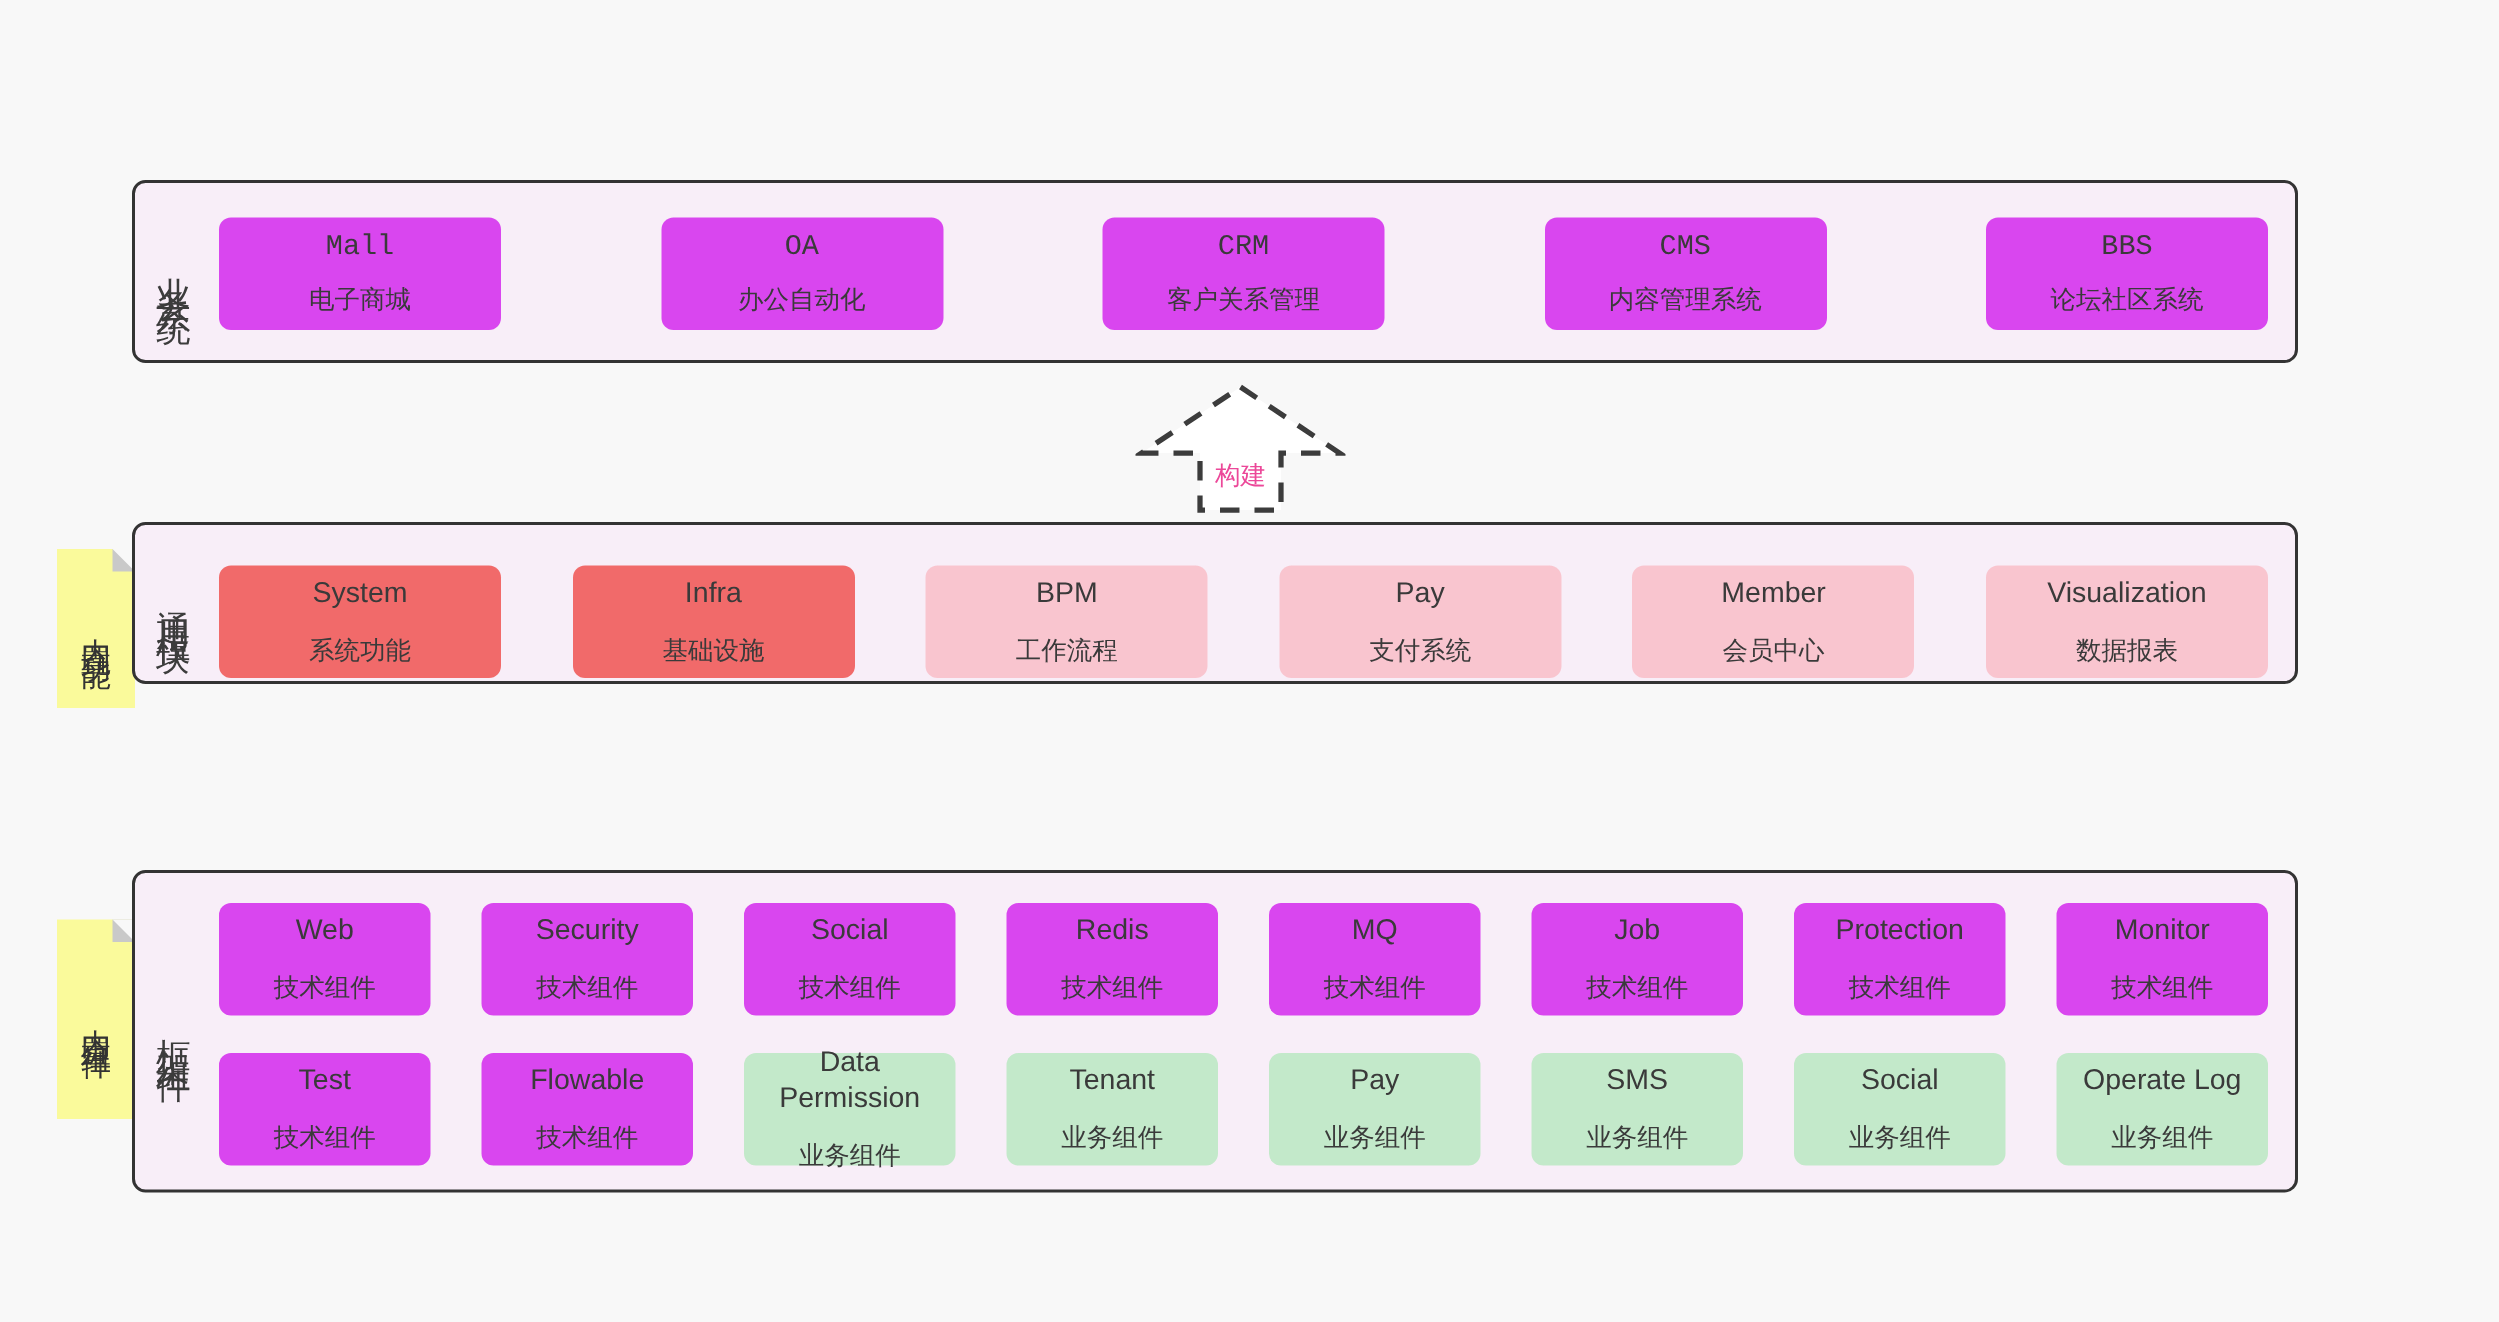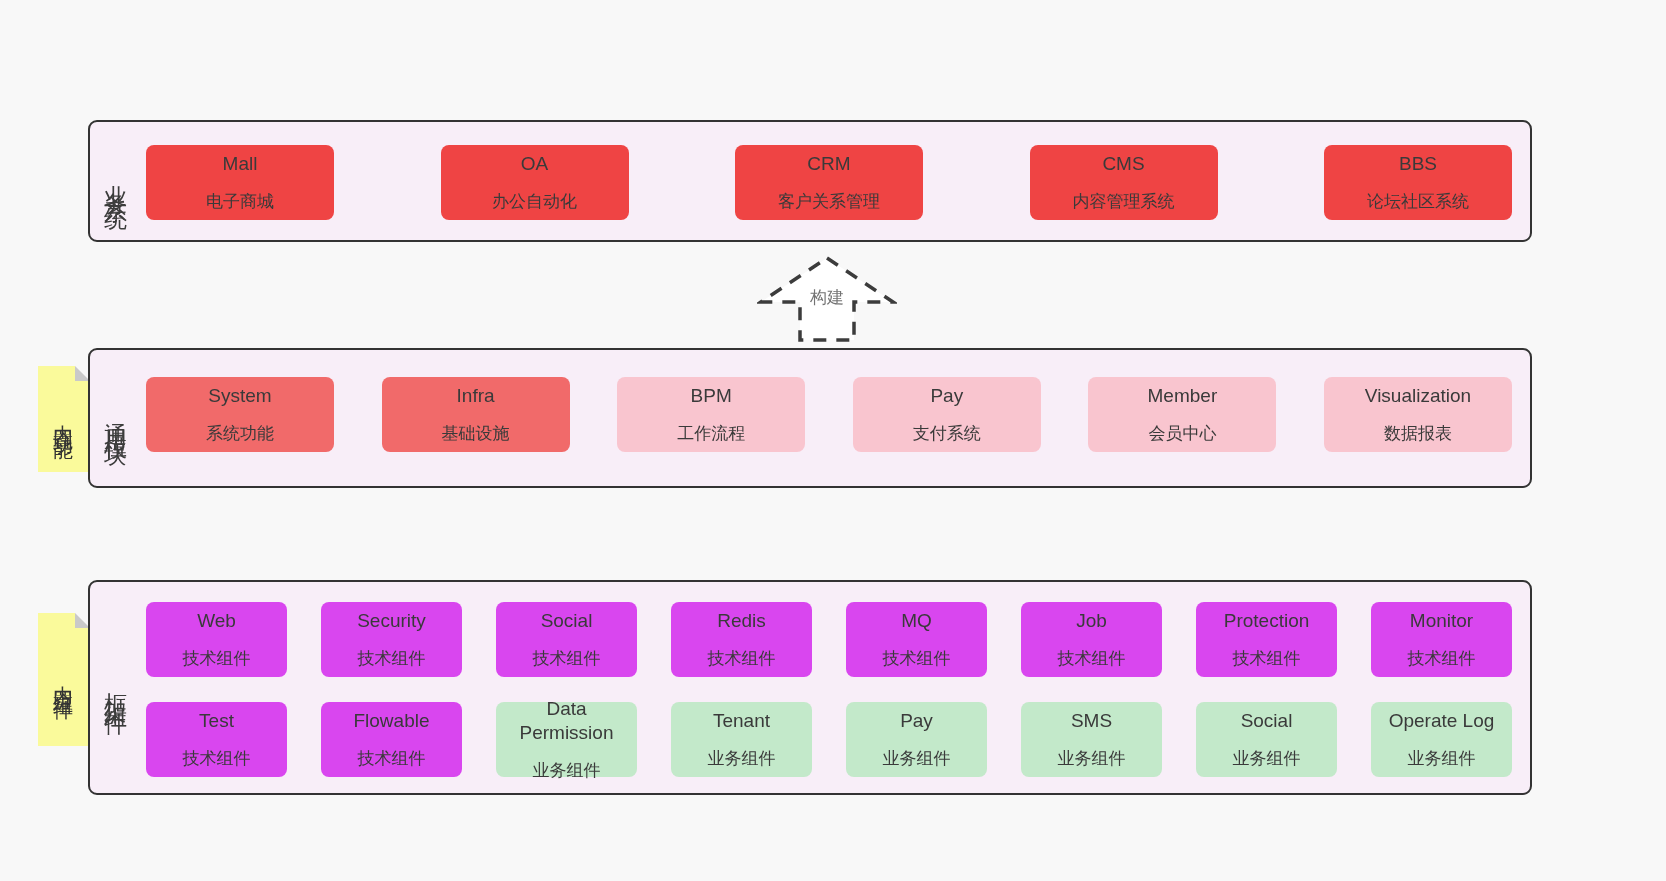--- a/index.html
+++ b/index.html
@@ -3,53 +3,53 @@
 <meta charset="utf-8">
 <style>
   html,body{margin:0;padding:0;background:#f8f8f8;}
   body{font-family:"Liberation Sans","DejaVu Sans",sans-serif;color:#3a3a3a;}
   .canvas{position:relative;width:1666px;height:881px;overflow:hidden;background:#f8f8f8;}
 
   
   .band{position:absolute;left:88px;width:1444px;background:#f8eef8;border:2px solid #333;
         border-radius:9px;box-sizing:border-box;z-index:2;}
   .band1{top:120px;height:122px;}
-  .band2{top:348px;height:140px;}
+  .band2{top:348px;height:108px;}
   .band3{top:580px;height:215px;}
 
   .band-label{position:absolute;left:11px;top:50%;transform:translateY(-50%);
         writing-mode:vertical-rl;text-orientation:upright;font-size:23px;
         letter-spacing:7px;color:#3c3c3c;white-space:nowrap;}
 
   
   .row{position:absolute;left:56px;right:18px;display:flex;justify-content:space-between;}
   .band1 .row{top:23px;}
   .band2 .row{top:27px;}
   .band3 .row-a{top:20px;}
   .band3 .row-b{top:120px;}
 
   .box{height:75px;border-radius:8px;display:flex;flex-direction:column;align-items:center;
        justify-content:center;text-align:center;box-sizing:border-box;padding:2px 8px;line-height:1.3;}
   .band1 .box,.band2 .box{width:188px;}
   .band3 .box{width:141px;}
   .box .en{font-size:19px;}
   .box .cn{font-size:17px;margin-top:14px;}
-  .box[data-variant="blue"]{background:#ef4444;}
+  .box[data-variant="blue"]{background:#d946ef;font-family:Liberation Mono, monospace;}
   .box[data-variant="red"]{background:#f16a6a;}
   .box[data-variant="pink"]{background:#f9c5cf;}
   .box[data-variant="green"]{background:#d946ef;}
   .box[data-variant="green-light"]{background:#c3e9ca;}
 
   
   .arrow{position:absolute;width:140px;height:88px;z-index:1;}
   .arrow1{left:757px;top:255px;}
   .arrow2{left:770px;top:487px;}
   .arrow svg{display:block;}
-  .arrow-label{position:absolute;left:50%;top:42px;transform:translate(-50%,-50%);
-       background:#ffffff;padding:1px 3px;font-size:17px;color:#737373;white-space:nowrap;}
+  .arrow-label{position:absolute;left:50%;top:62px;transform:translate(-50%,-50%);
+       background:#ffffff;padding:1px 3px;font-size:17px;color:#ec4899;white-space:nowrap;}
 
   
   .note{position:absolute;left:38px;width:52px;background:#fafa9b;z-index:1;}
   .note1{top:366px;height:106px;}
   .note2{top:613px;height:133px;}
   .note::after{content:"";position:absolute;top:0;right:0;width:0;height:0;border-style:solid;
        border-width:0 15px 15px 0;border-color:transparent #f8f8f8 #c9c9c9 transparent;}
   .note-label{position:absolute;left:50%;top:50%;transform:translate(-50%,-50%);
        writing-mode:vertical-rl;text-orientation:upright;font-size:20px;letter-spacing:5px;
        color:#333;white-space:nowrap;}

